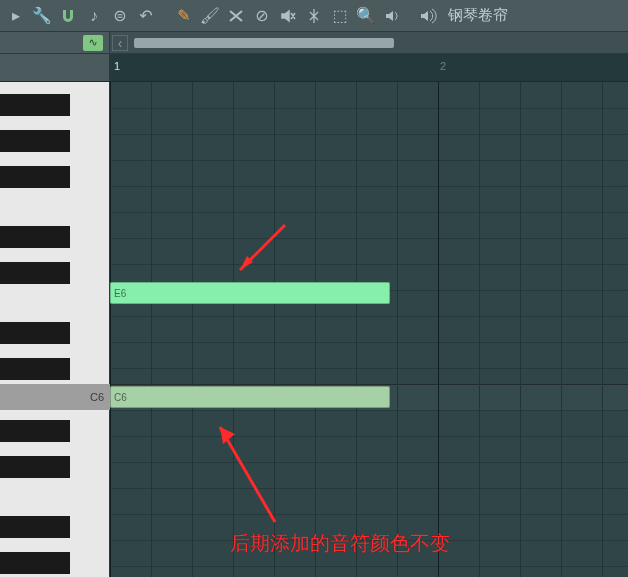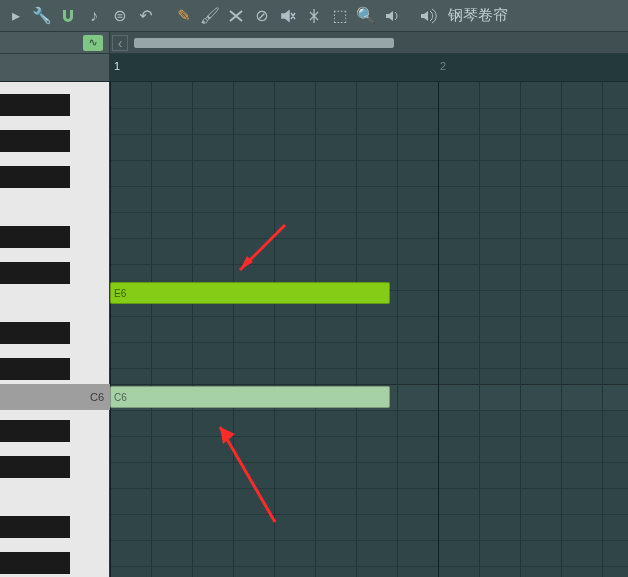--- a/index.html
+++ b/index.html
@@ -163,21 +163,21 @@
   .note {
     position: absolute;
     height: 22px;
     border-radius: 2px;
     font-size: 10px;
     color: rgba(0,0,0,0.55);
     padding-left: 4px;
     display:flex;align-items:center;
     box-shadow: inset 0 0 0 1px rgba(0,0,0,0.25);
   }
-  .note.purple { background: #84cc16; }
+  .note.purple { background: #86efac; }
   .note.green  { background: #a6d0a6; }
   
   .anno {
     position: absolute;
     color: #ff2a2a;
     font-size: 20px;
     font-weight: 400;
     white-space: nowrap;
     text-shadow: 0 0 1px rgba(0,0,0,0.4);
   }
@@ -318,18 +318,19 @@
     </div>
     <div class="note green" style="left:0;top:304px;width:280px">
       <span>C6</span>
     </div>
 
     <svg class="arrow" style="left:115px;top:138px" width="70" height="70">
       <line x1="60" y1="5" x2="15" y2="50" stroke="#ff2a2a" stroke-width="3"></line>
       <polygon points="15,50 28,42 22,36" fill="#ff2a2a"></polygon>
     </svg>
 
+    <div class="anno" style="left:120px;top:448px">后期添加的音符颜色不变</div>
     <svg class="arrow" style="left:95px;top:330px" width="90" height="120">
       <line x1="70" y1="110" x2="15" y2="15" stroke="#ff2a2a" stroke-width="3"></line>
       <polygon points="15,15 18,32 30,22" fill="#ff2a2a"></polygon>
     </svg>
   </div>
 </div>
 
 </body></html>

